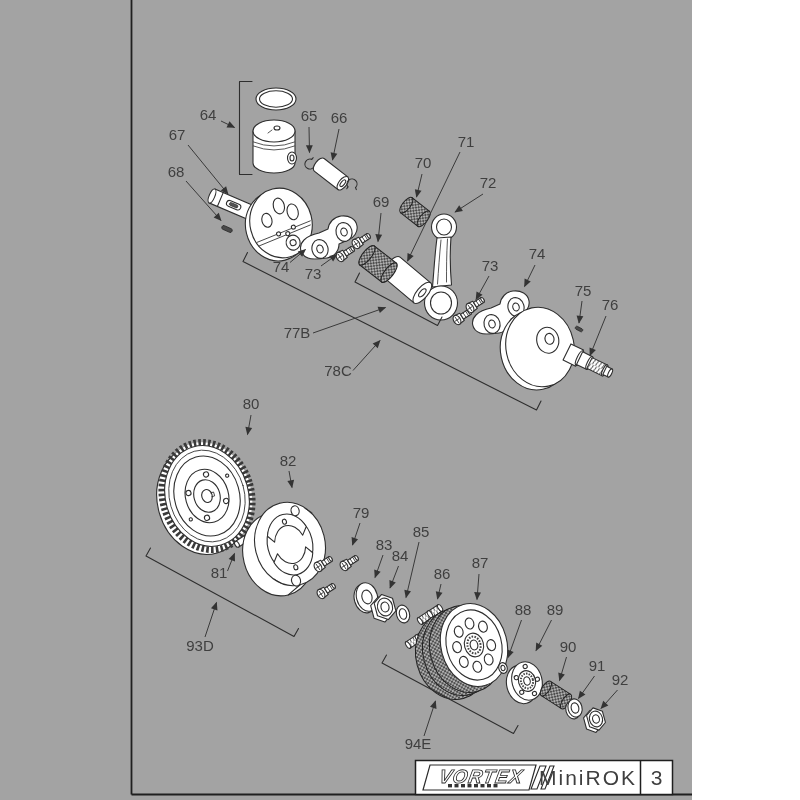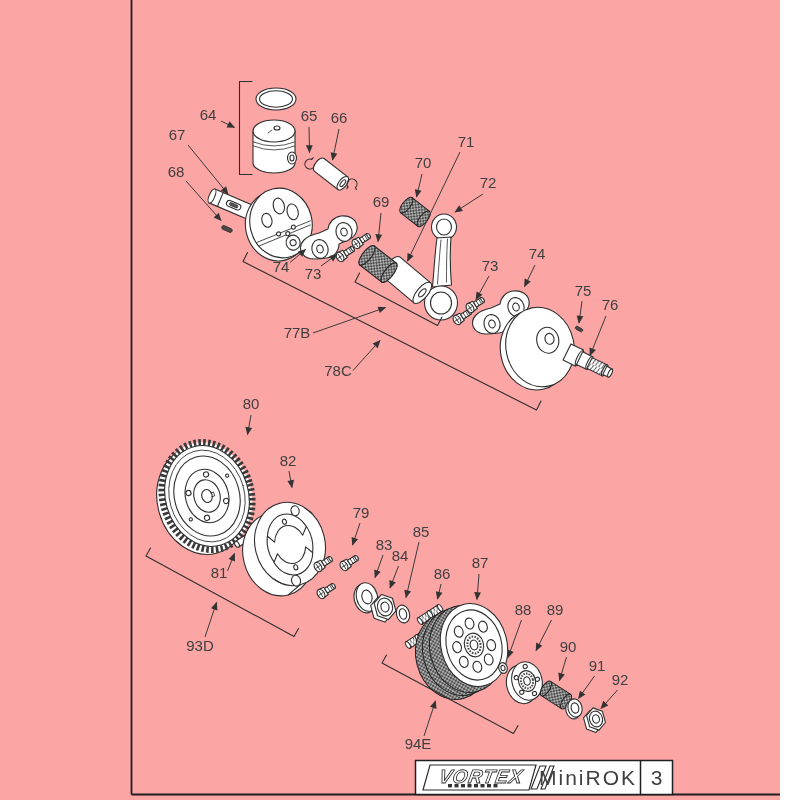--- a/index.html
+++ b/index.html
@@ -1,16 +1,16 @@
 <!DOCTYPE html>
 <html><head>
 <meta charset="utf-8">
 <style>
   html,body{margin:0;padding:0;background:#fff}
-  .page{width:780px;height:800px;background:#fca5a5;position:relative;overflow:hidden;font-family:"Liberation Sans",sans-serif}
+  .page{width:692px;height:800px;background:#a3a3a3;position:relative;overflow:hidden;font-family:"Liberation Sans",sans-serif}
   svg{display:block}
   .ink{stroke:#2e2e2e;fill:none;stroke-width:1.1;stroke-linecap:round;stroke-linejoin:round}
   .part{stroke:#2e2e2e;fill:#ffffff;stroke-width:1.1;stroke-linecap:round;stroke-linejoin:round}
   .thin{stroke-width:0.8}
   .lead{stroke:#3a3a3a;stroke-width:1;fill:none}
   .lbl{font-size:15px;fill:#3f3f3f;text-anchor:middle;font-family:"Liberation Sans",sans-serif}
   .tb-model{font-size:21px;fill:#3f3f3f;letter-spacing:2px;text-anchor:middle;font-family:"Liberation Sans",sans-serif}
   .tb-page{font-size:21px;fill:#3f3f3f;text-anchor:middle;font-family:"Liberation Sans",sans-serif}
   .brand{font-family:"Liberation Sans",sans-serif;font-style:italic;font-weight:bold;font-size:19px;fill:#ffffff;stroke:#2b2b2b;stroke-width:0.85;letter-spacing:1px;text-anchor:middle}
 </style>

